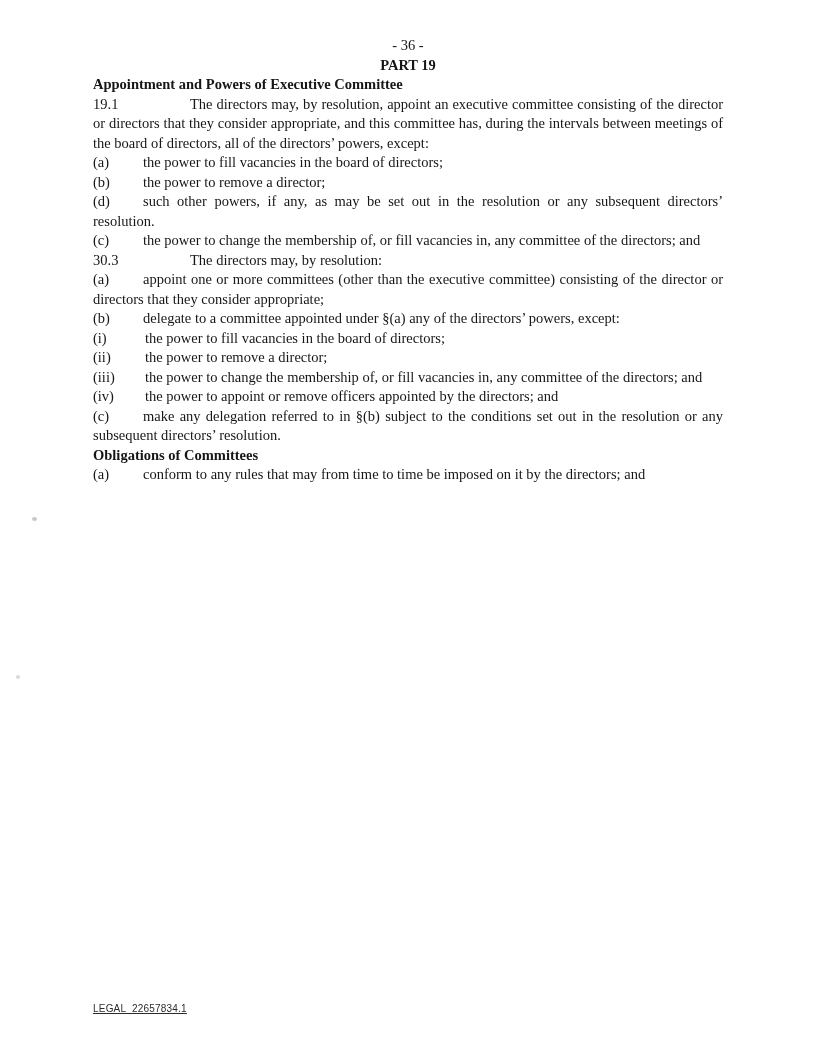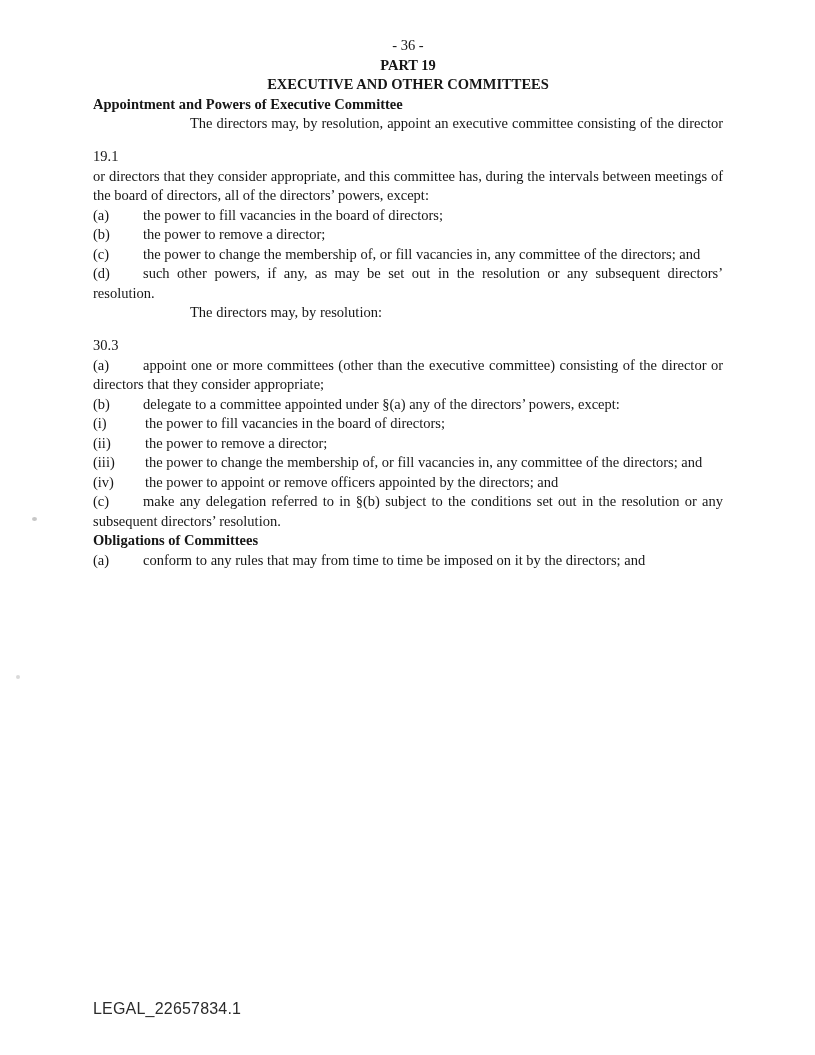--- a/index.html
+++ b/index.html
@@ -32,74 +32,73 @@
     text-align: justify;
     text-align-last: left;
   }
   .mt-big { margin-top: 32px; }
   .mt-med { margin-top: 16px; }
   .mt-std { margin-top: 14px; }
   .clause .num {
     display: inline-block;
     width: 97px;
     vertical-align: top;
-    margin-top: 33px;
   }
   .item-l1 { margin-left: 47px; }
   .item-l1 > .label {
     display: inline-block;
     width: 50px;
     vertical-align: top;
   }
   .item-l2 { margin-left: 95px; }
   .item-l2 > .label {
     display: inline-block;
     width: 52px;
     vertical-align: top;
   }
   .footer-ref {
     position: absolute;
     left: 93px;
     top: 1002px;
     font-family: "Liberation Sans", "DejaVu Sans", sans-serif;
-    font-size: 16px;
+    font-size: 10px;
     line-height: 13px;
     color: #2b2b2b;
     letter-spacing: 0.2px;
+    text-decoration: underline;
   }
   .speck {
     position: absolute;
     background: #b9b9b9;
     border-radius: 50%;
   }
   .speck-1 { left: 32px; top: 517px; width: 5px; height: 4px; opacity: 0.8; }
   .speck-2 { left: 16px; top: 675px; width: 4px; height: 4px; opacity: 0.55; }
 </style>
 </head>
 <body>
 
 <div class="page">
 
   <p class="center">- 36 -</p>
 
   <h1 class="center bold mt-big">PART 19</h1>
 
-  <h2 class="center bold mt-med">EXECUTIVE AND OTHER COMMITTEES</h2>
 
   <h3 class="bold mt-med">Appointment and Powers of Executive Committee</h3>
 
   <p class="clause just mt-std"><span class="num">19.1</span><span>The directors may, by resolution, appoint an executive committee consisting of the director or directors that they consider appropriate, and this committee has, during the intervals between meetings of the board of directors, all of the directors’ powers, except:</span></p>
 
   <p class="item-l1 just mt-std"><span class="label">(a)</span><span>the power to fill vacancies in the board of directors;</span></p>
 
   <p class="item-l1 just mt-std"><span class="label">(b)</span><span>the power to remove a director;</span></p>
 
+  <p class="item-l1 just mt-std"><span class="label">(d)</span><span>such other powers, if any, as may be set out in the resolution or any subsequent directors’ resolution.</span></p>
+
   <p class="item-l1 just mt-std"><span class="label">(c)</span><span>the power to change the membership of, or fill vacancies in, any committee of the directors; and</span></p>
-
-  <p class="item-l1 just mt-std"><span class="label">(d)</span><span>such other powers, if any, as may be set out in the resolution or any subsequent directors’ resolution.</span></p>
 
 
   <p class="clause just mt-std"><span class="num">30.3</span><span>The directors may, by resolution:</span></p>
 
   <p class="item-l1 just mt-std"><span class="label">(a)</span><span>appoint one or more committees (other than the executive committee) consisting of the director or directors that they consider appropriate;</span></p>
 
   <p class="item-l1 just mt-std"><span class="label">(b)</span><span>delegate to a committee appointed under §(a) any of the directors’ powers, except:</span></p>
 
   <p class="item-l2 just mt-std"><span class="label">(i)</span><span>the power to fill vacancies in the board of directors;</span></p>
 

